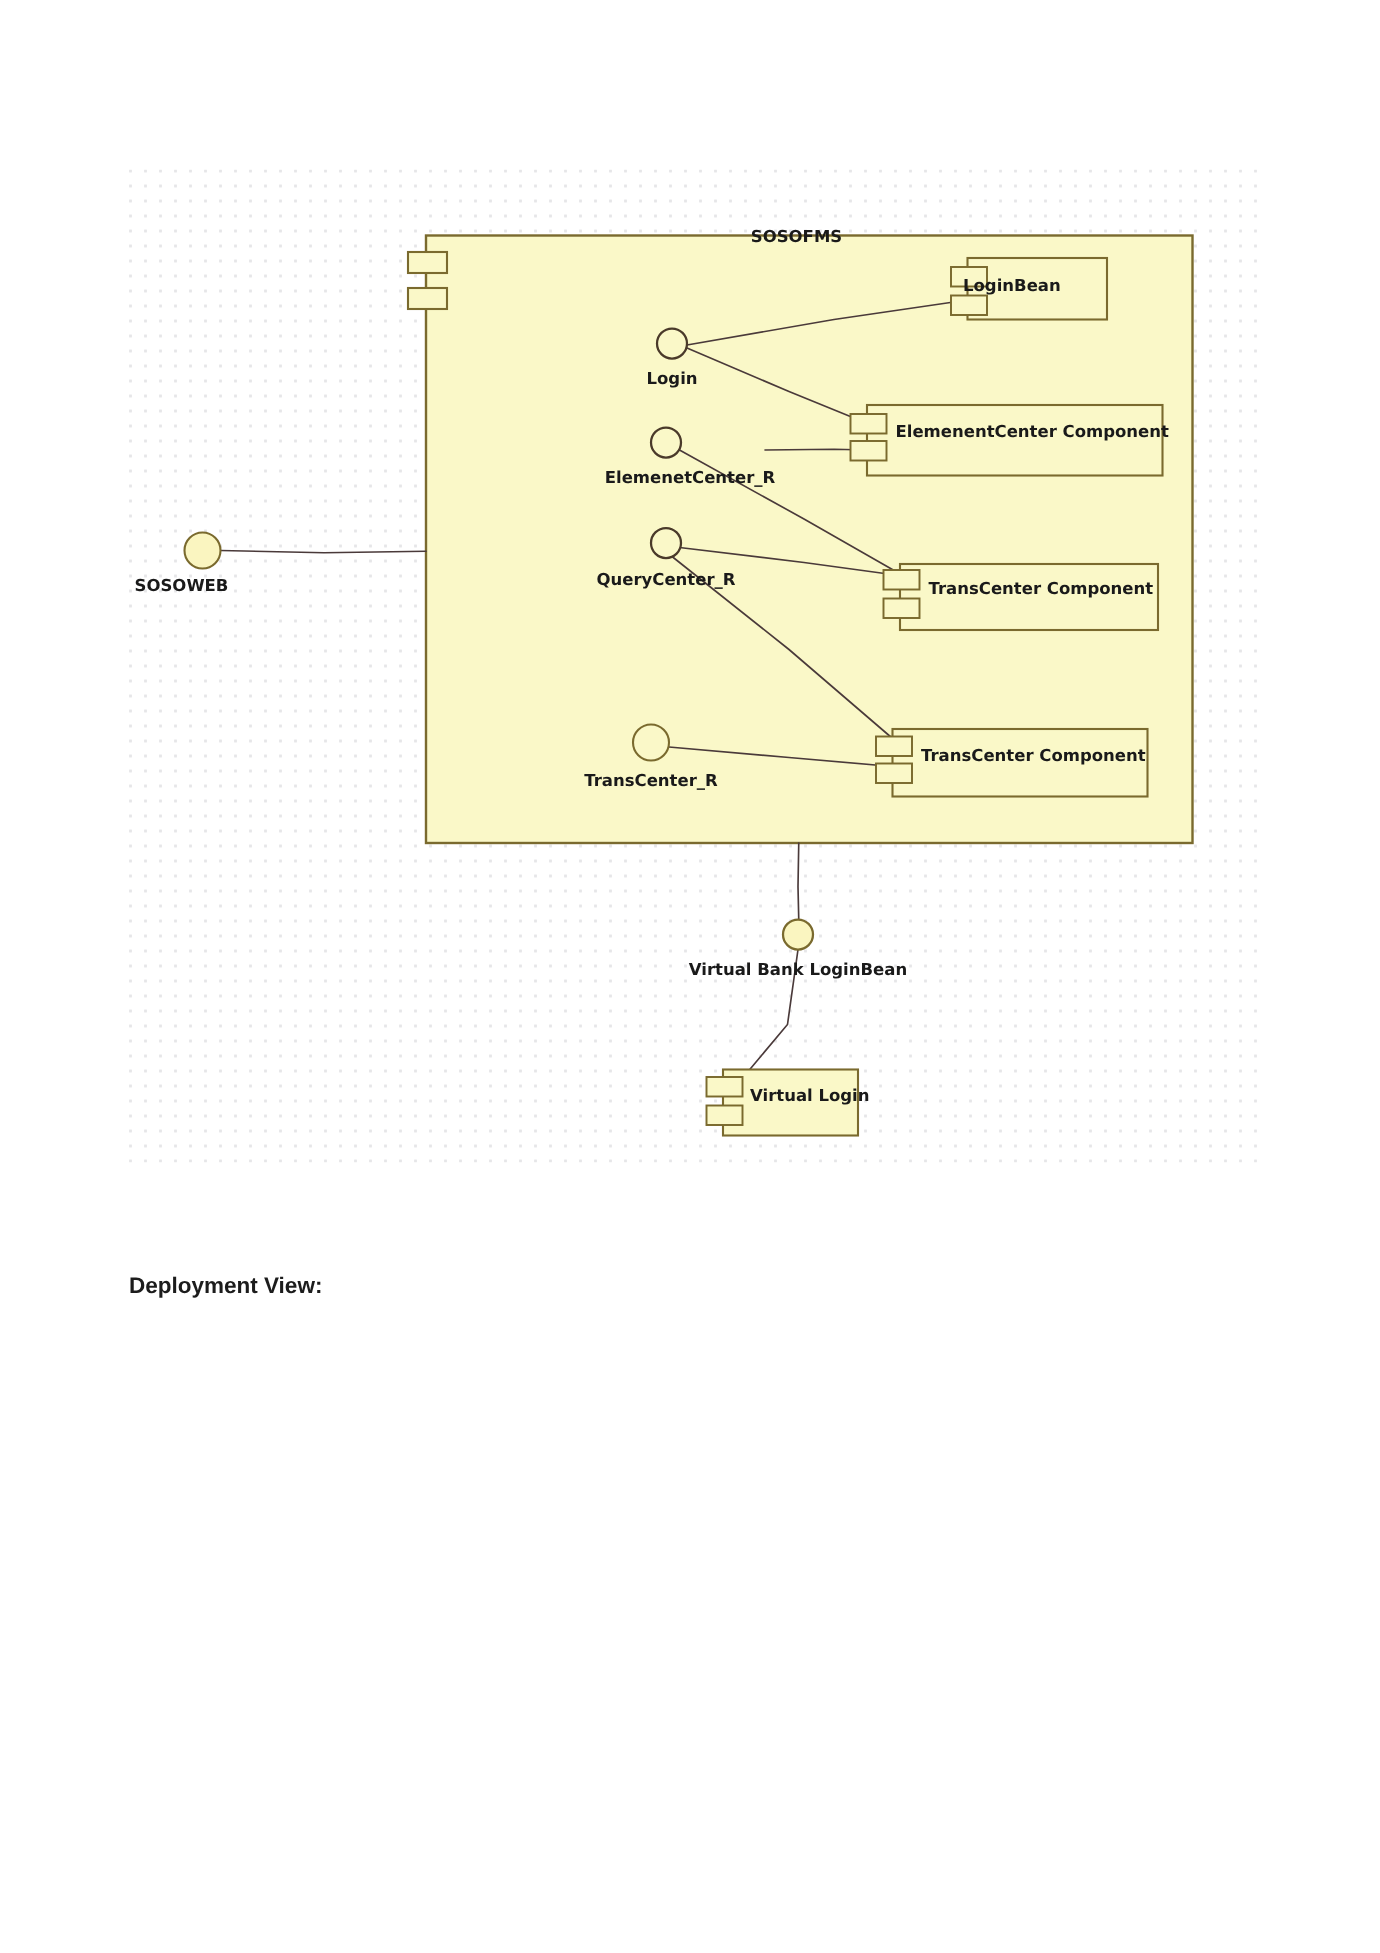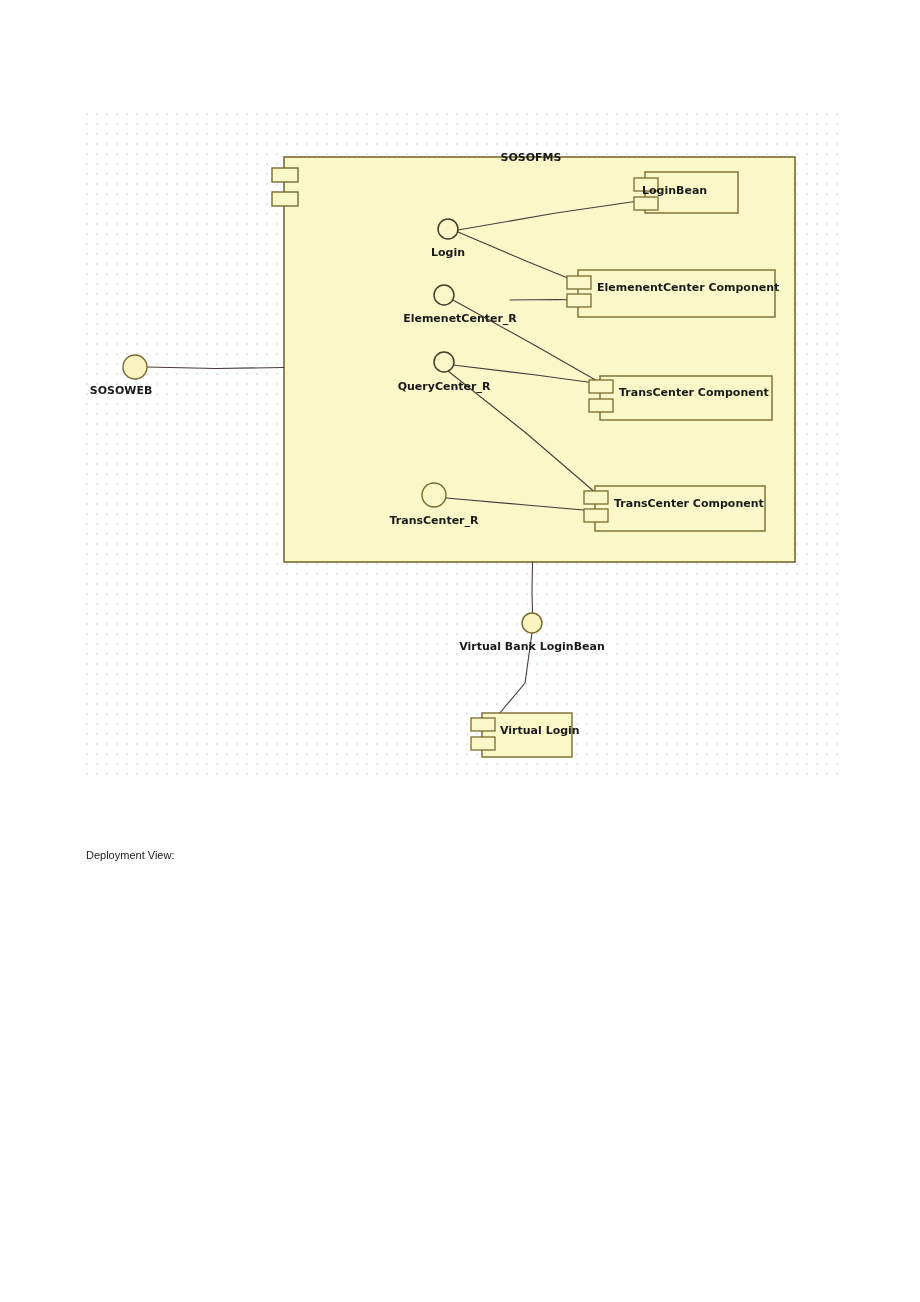--- a/index.html
+++ b/index.html
@@ -57,22 +57,22 @@
     line-height: 12px;
   }
   .dlabel.centered {
     transform: translateX(-50%);
     text-align: center;
   }
 
   .caption {
     position: absolute;
     font-family: "Liberation Sans", sans-serif;
-    font-size: 11px;
-    font-weight: normal;
+    font-size: 15px;
+    font-weight: bold;
     color: #1c1c1c;
     white-space: nowrap;
   }
 </style>
 </head>
 <body>
 
 <div id="page">
 
   <div id="diagram-canvas">

